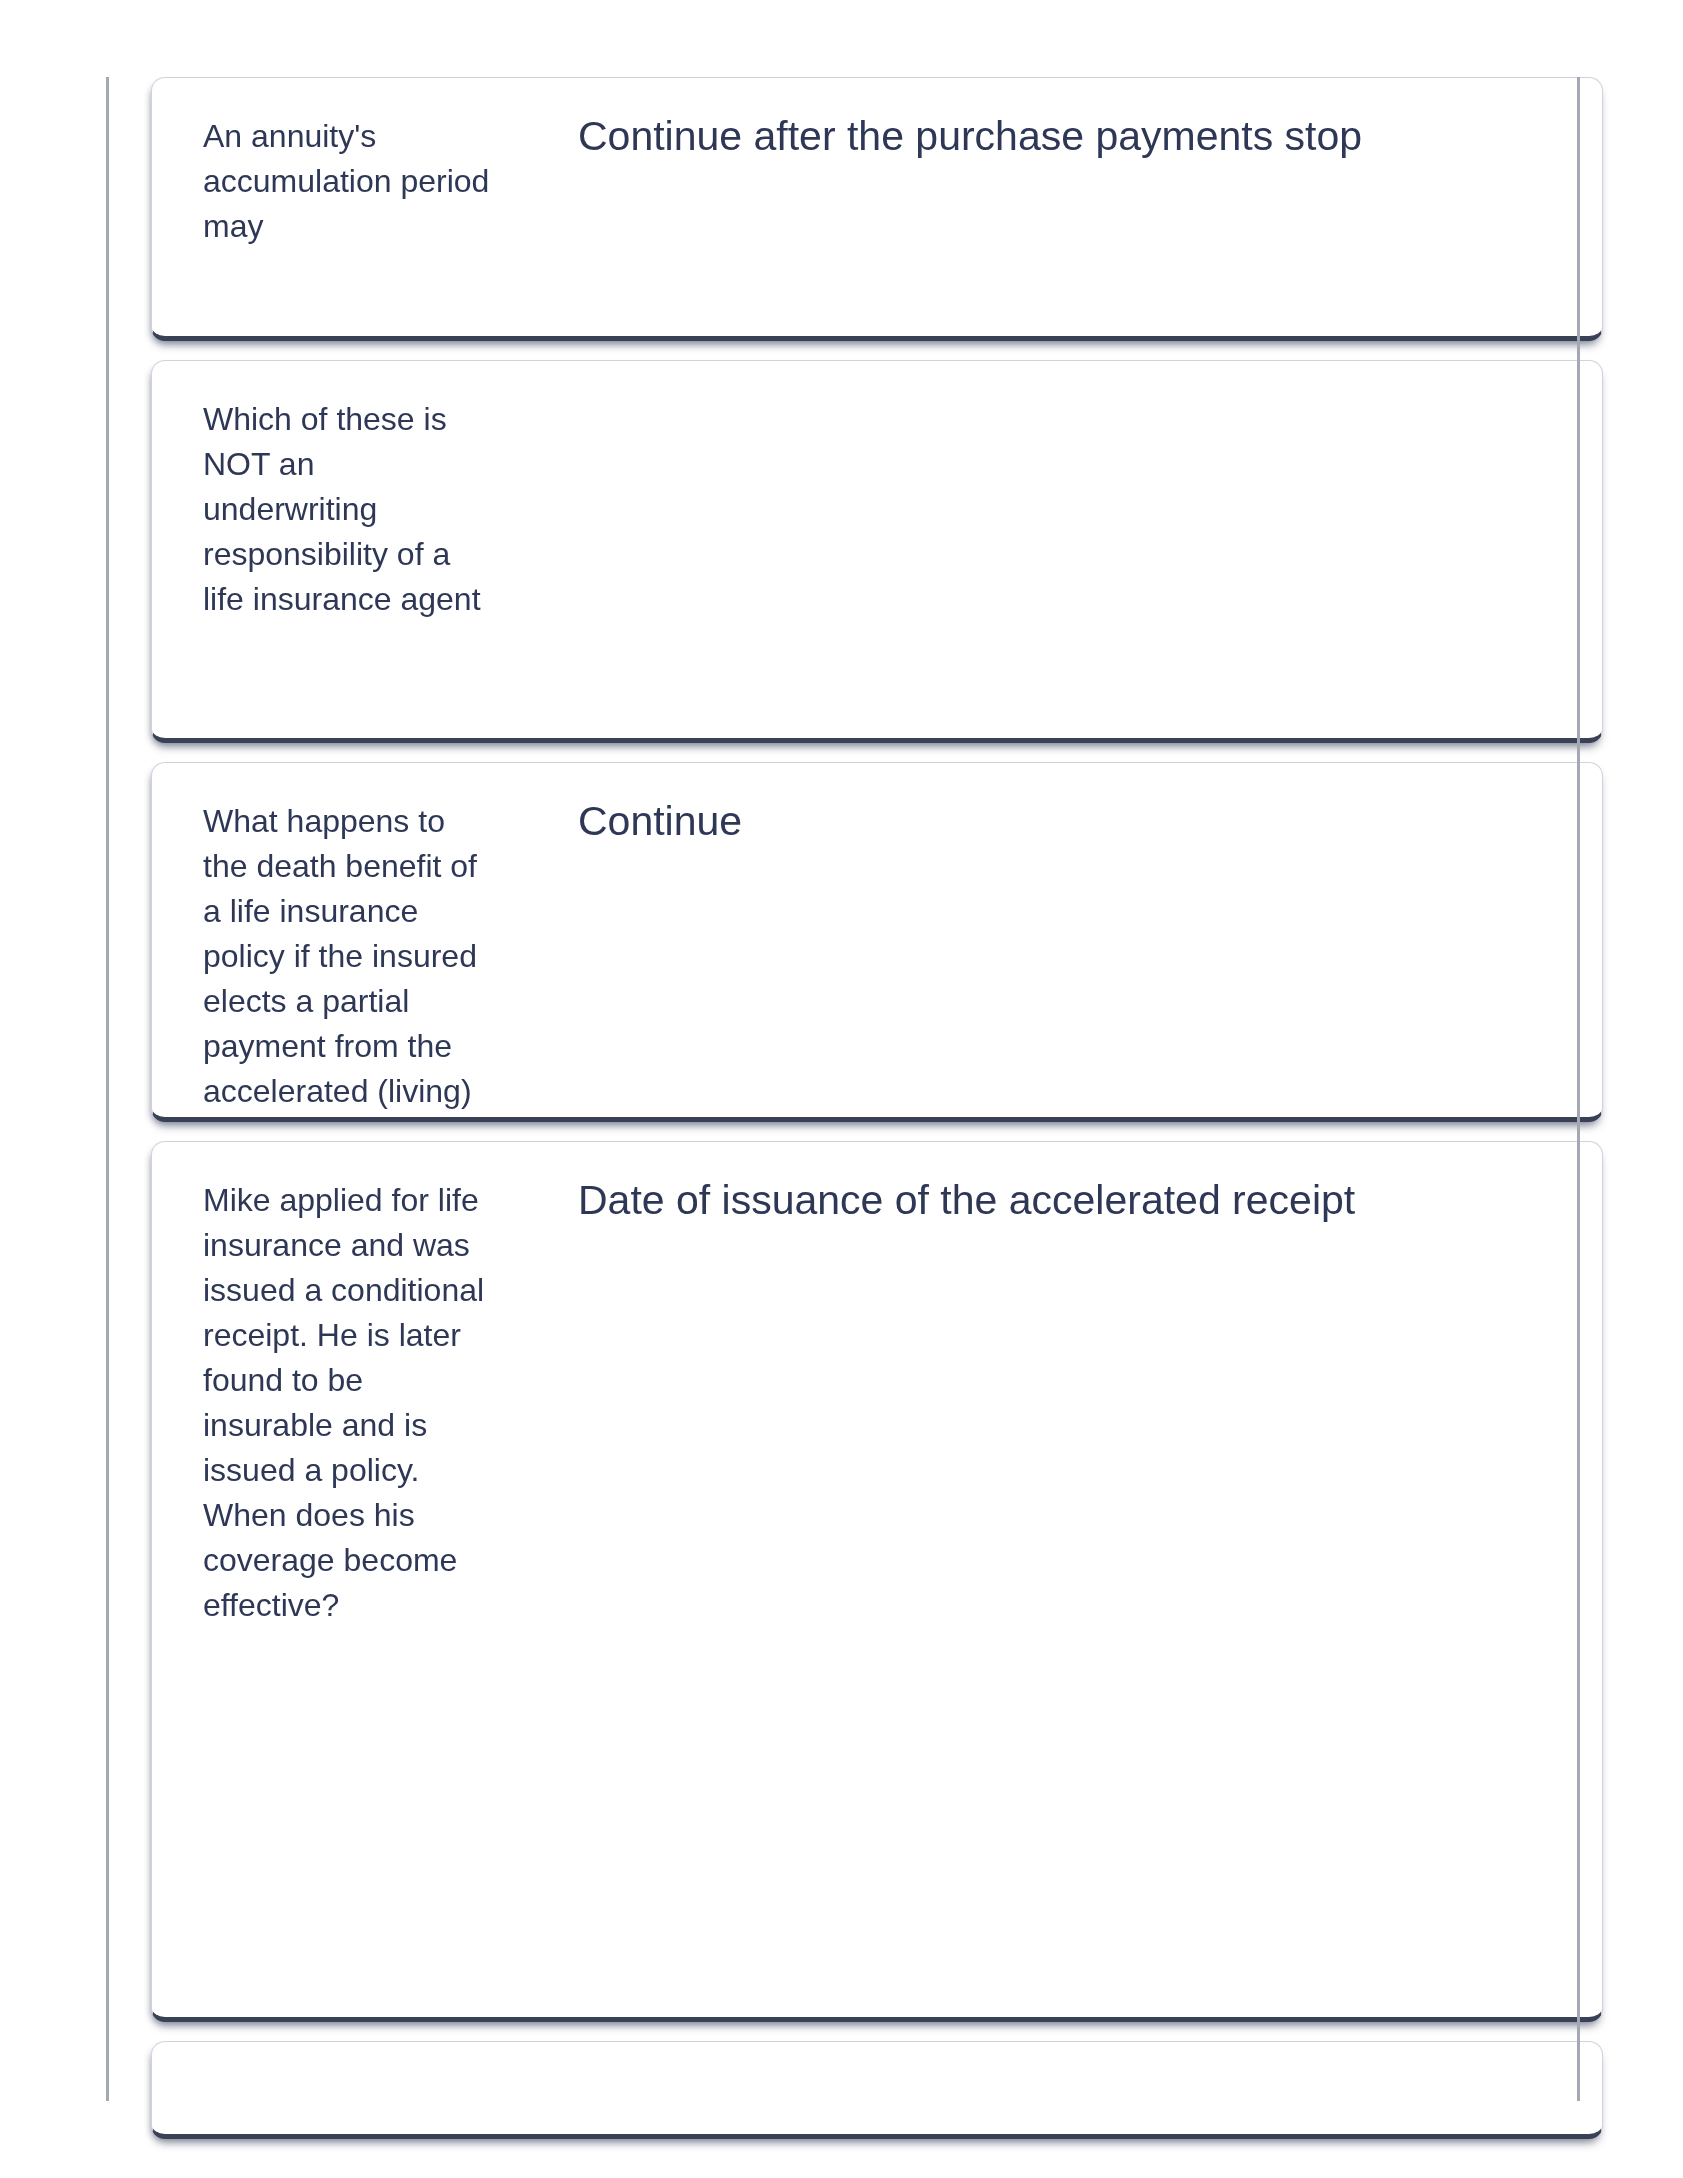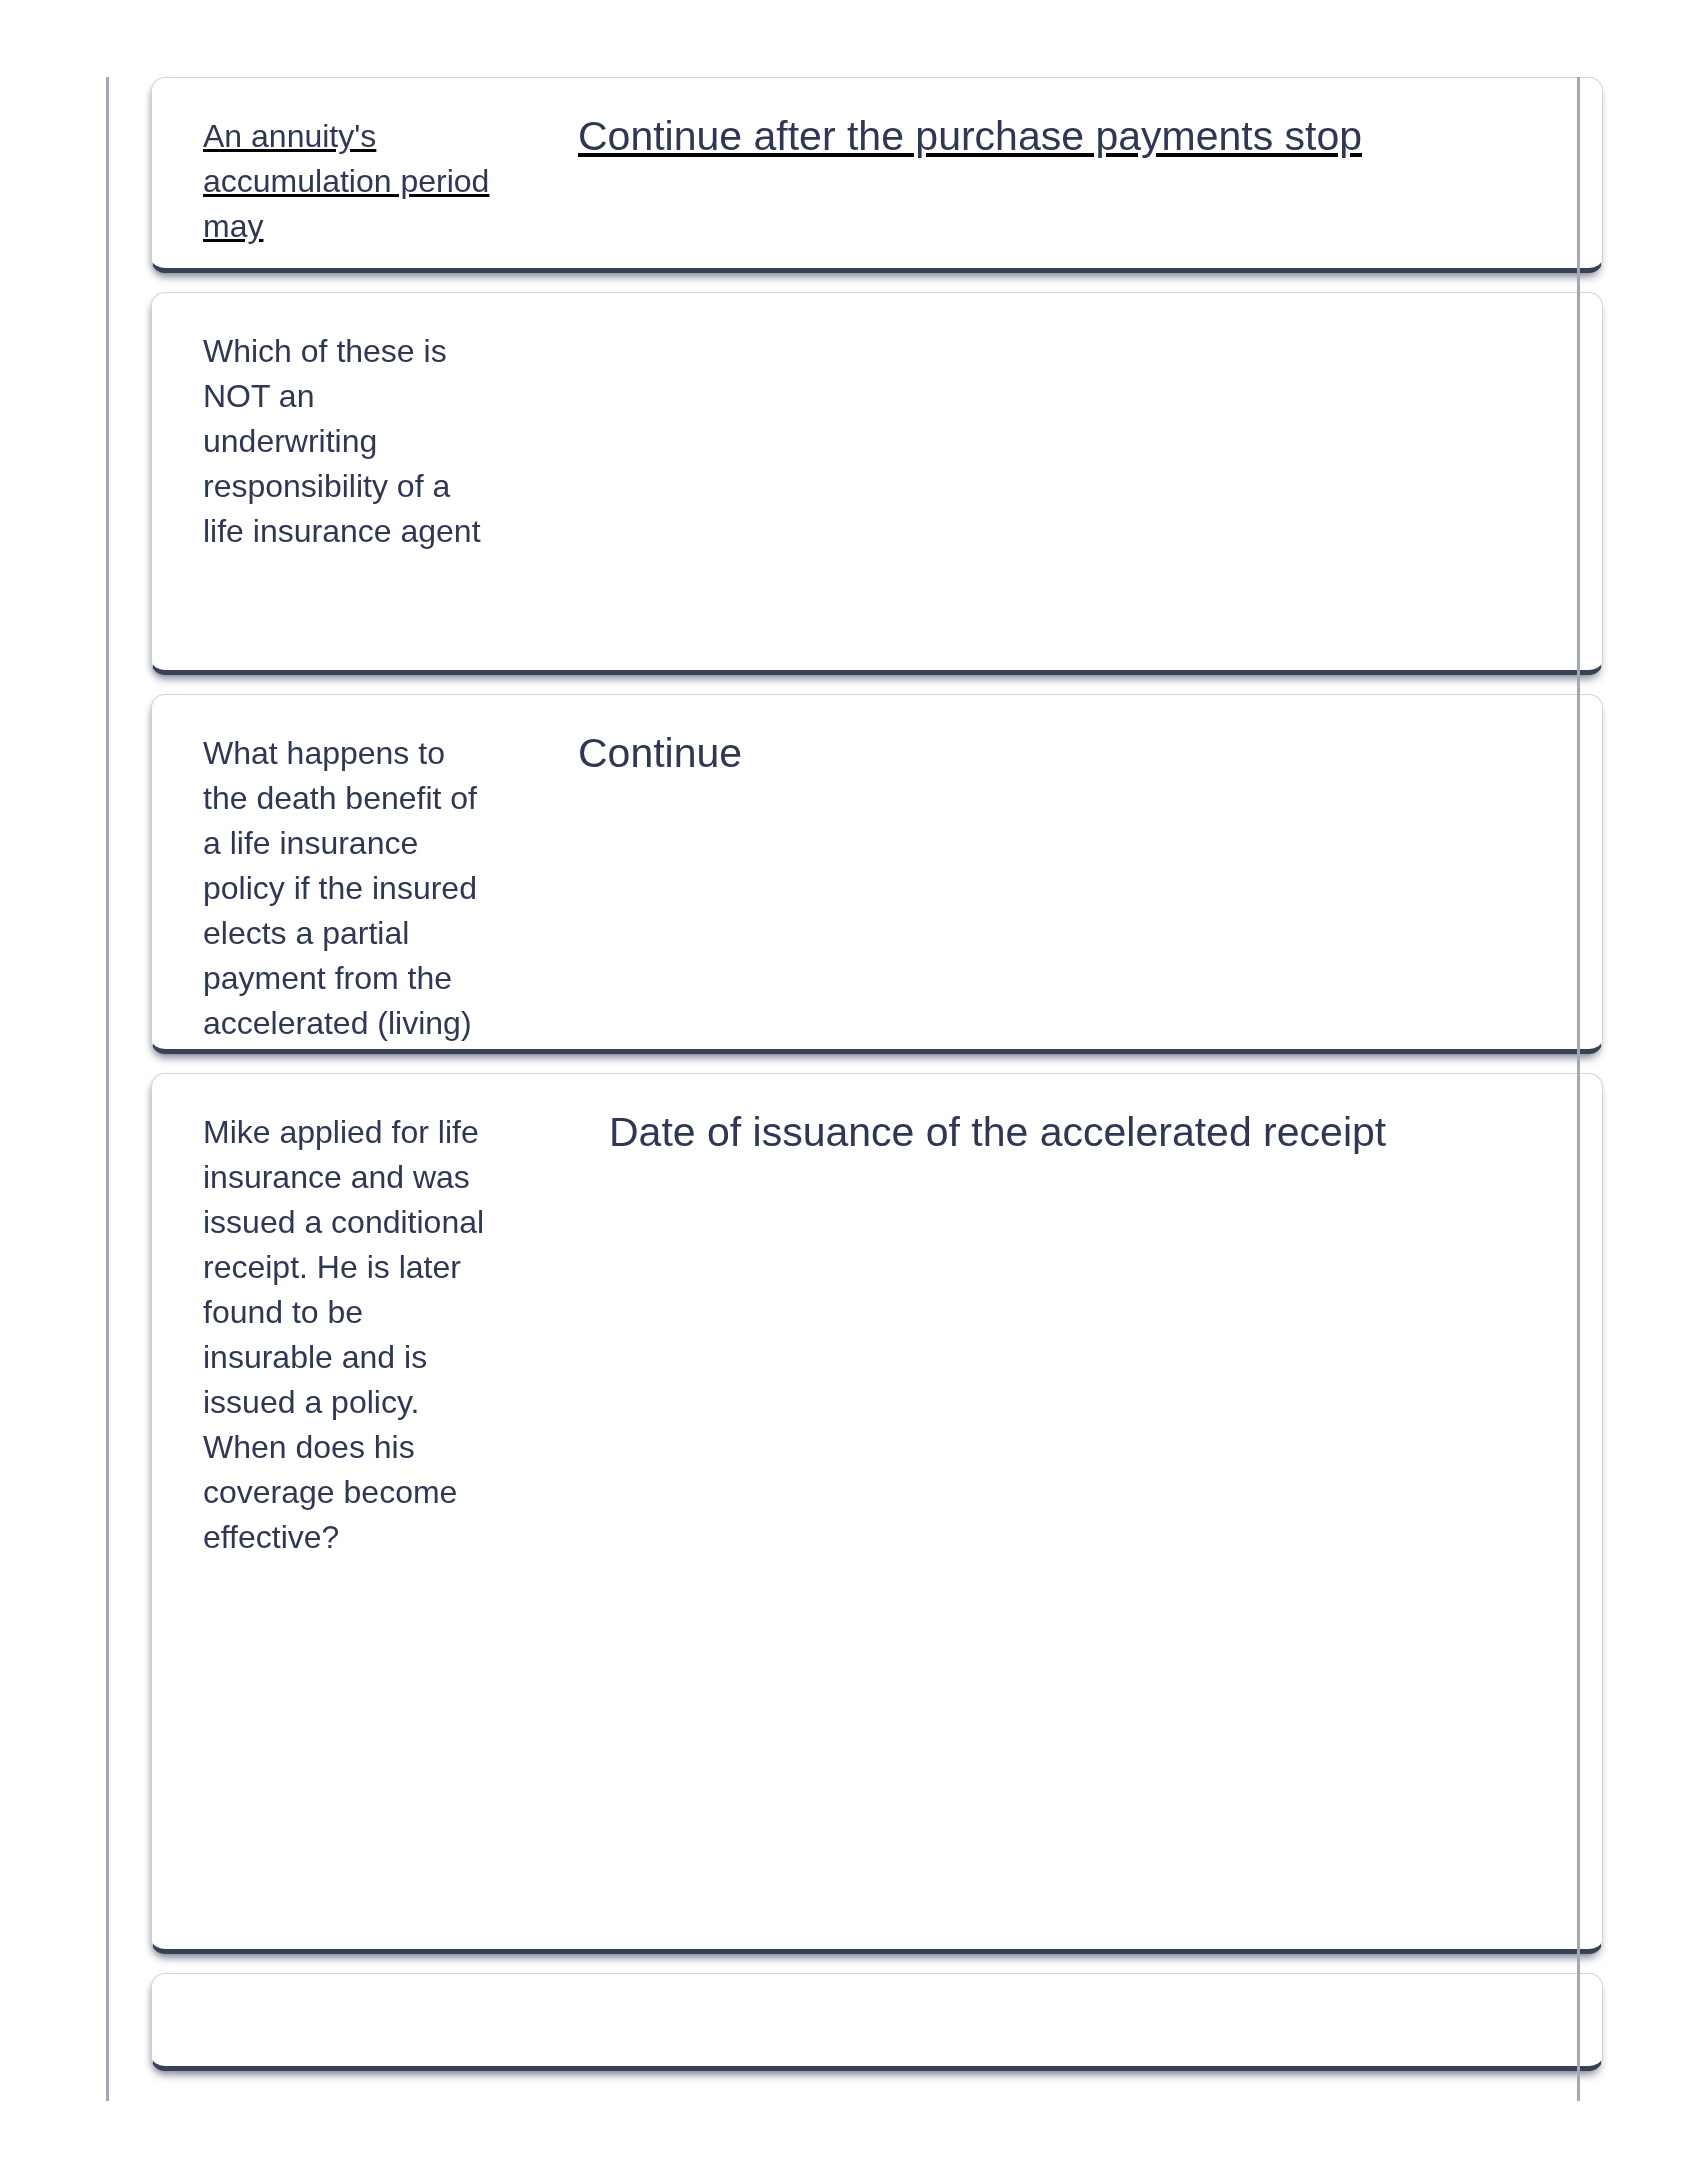--- a/index.html
+++ b/index.html
@@ -40,24 +40,24 @@
     border-bottom: 5px solid #394156;
     border-radius: 14px;
     box-shadow: 0 7px 8px -3px rgba(70, 77, 100, 0.55),
                 -4px 4px 7px -4px rgba(70, 77, 100, 0.40);
     margin-bottom: 19px;
     display: flex;
     align-items: flex-start;
     padding: 36px 30px 30px 51px;
     overflow: hidden;
   }
-  .card:nth-child(1) { height: 196px; text-decoration: underline; }
+  .card:nth-child(1) { height: 264px; }
   .card:nth-child(2) { height: 383px; }
   .card:nth-child(3) { height: 360px; }
-  .card:nth-child(4) { height: 881px; gap: 31px; }
+  .card:nth-child(4) { height: 881px; }
   .card:nth-child(5) { height: 98px; padding-top: 20px; }
 
   .question-col {
     flex: none;
     width: 287px;
     font-size: 32px;
     line-height: 45px;
     color: #2e3856;
   }
   .answer-col {

